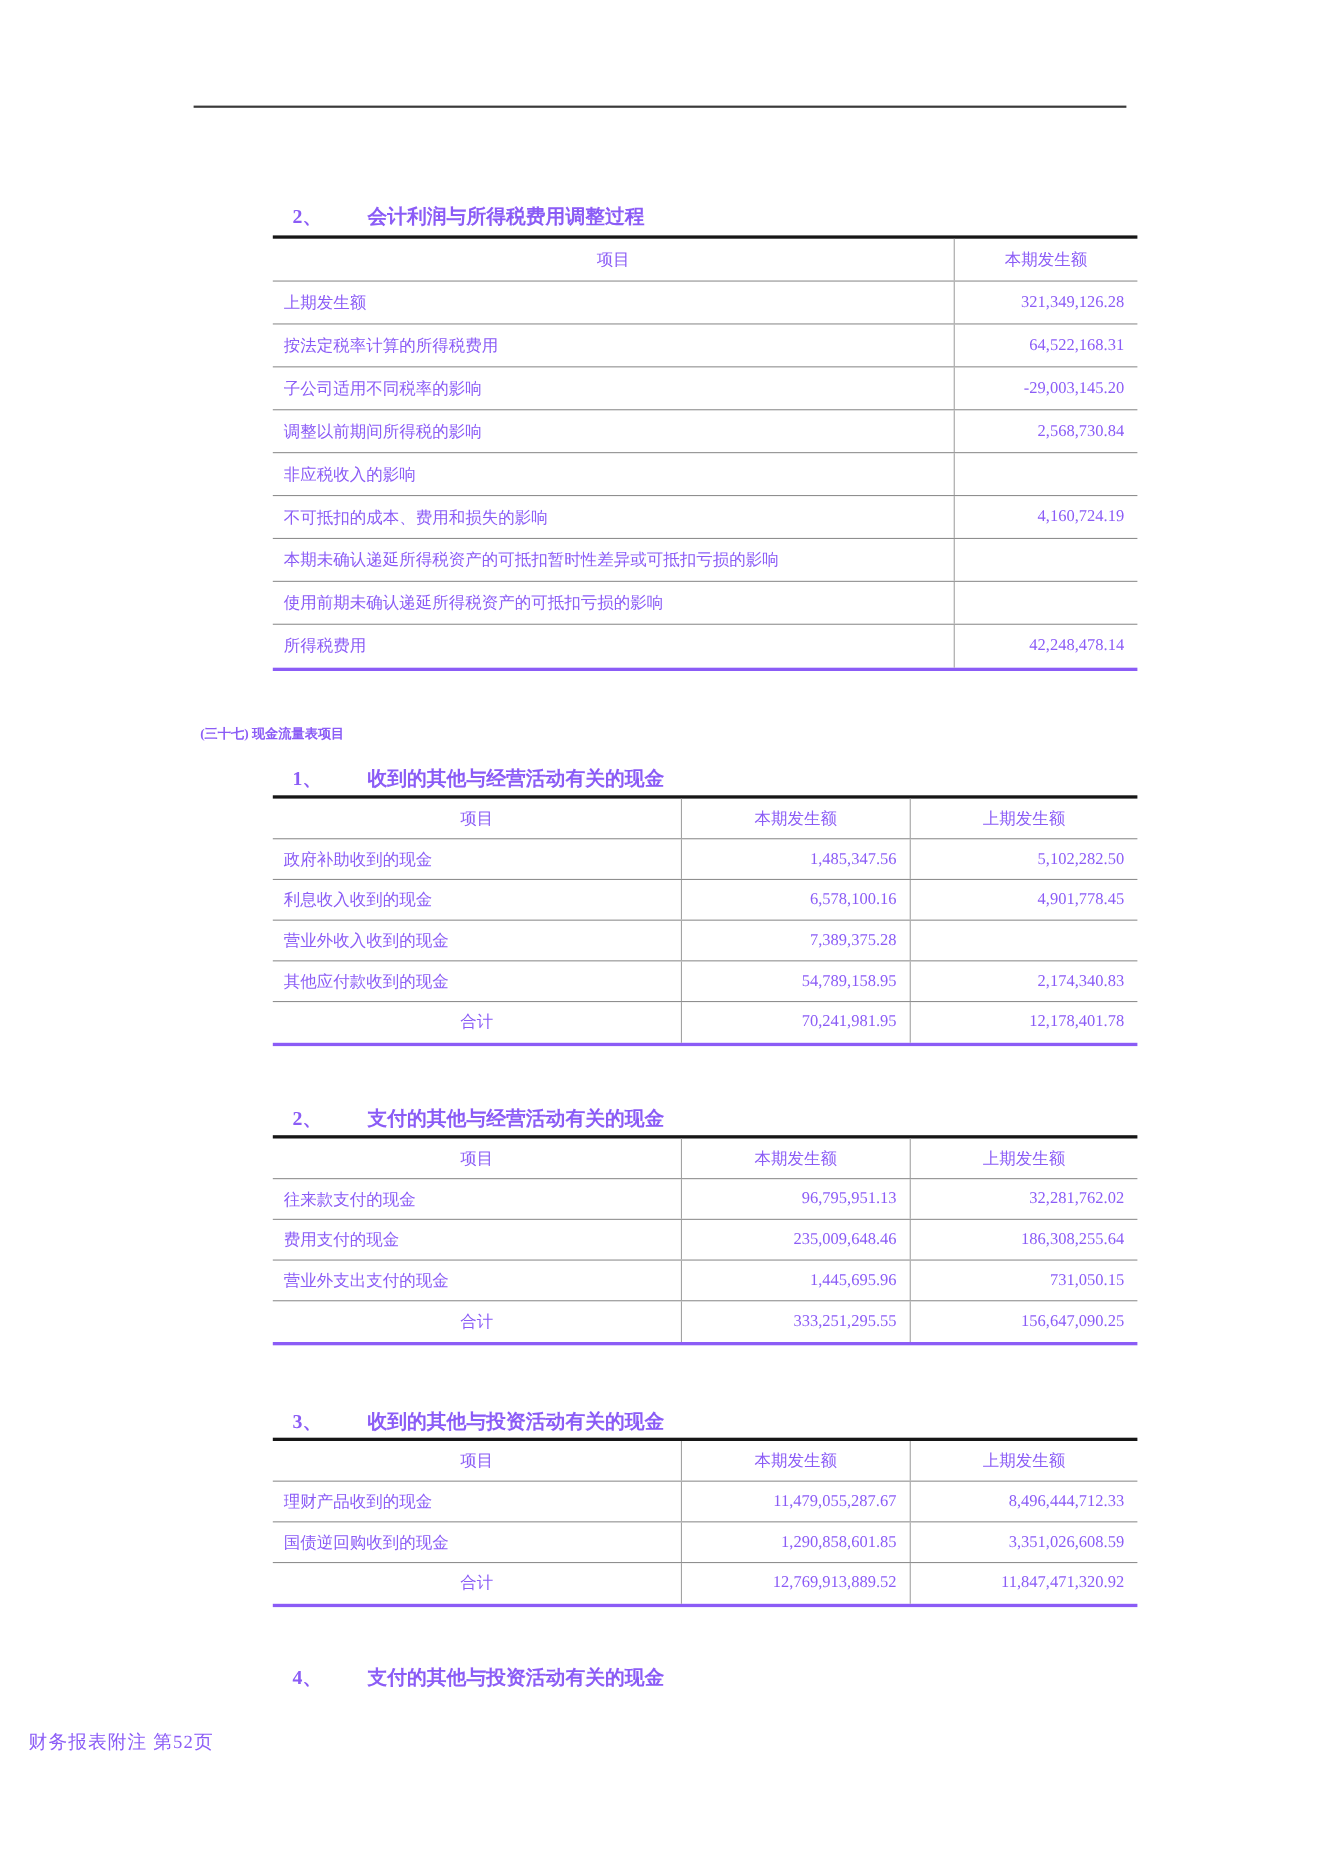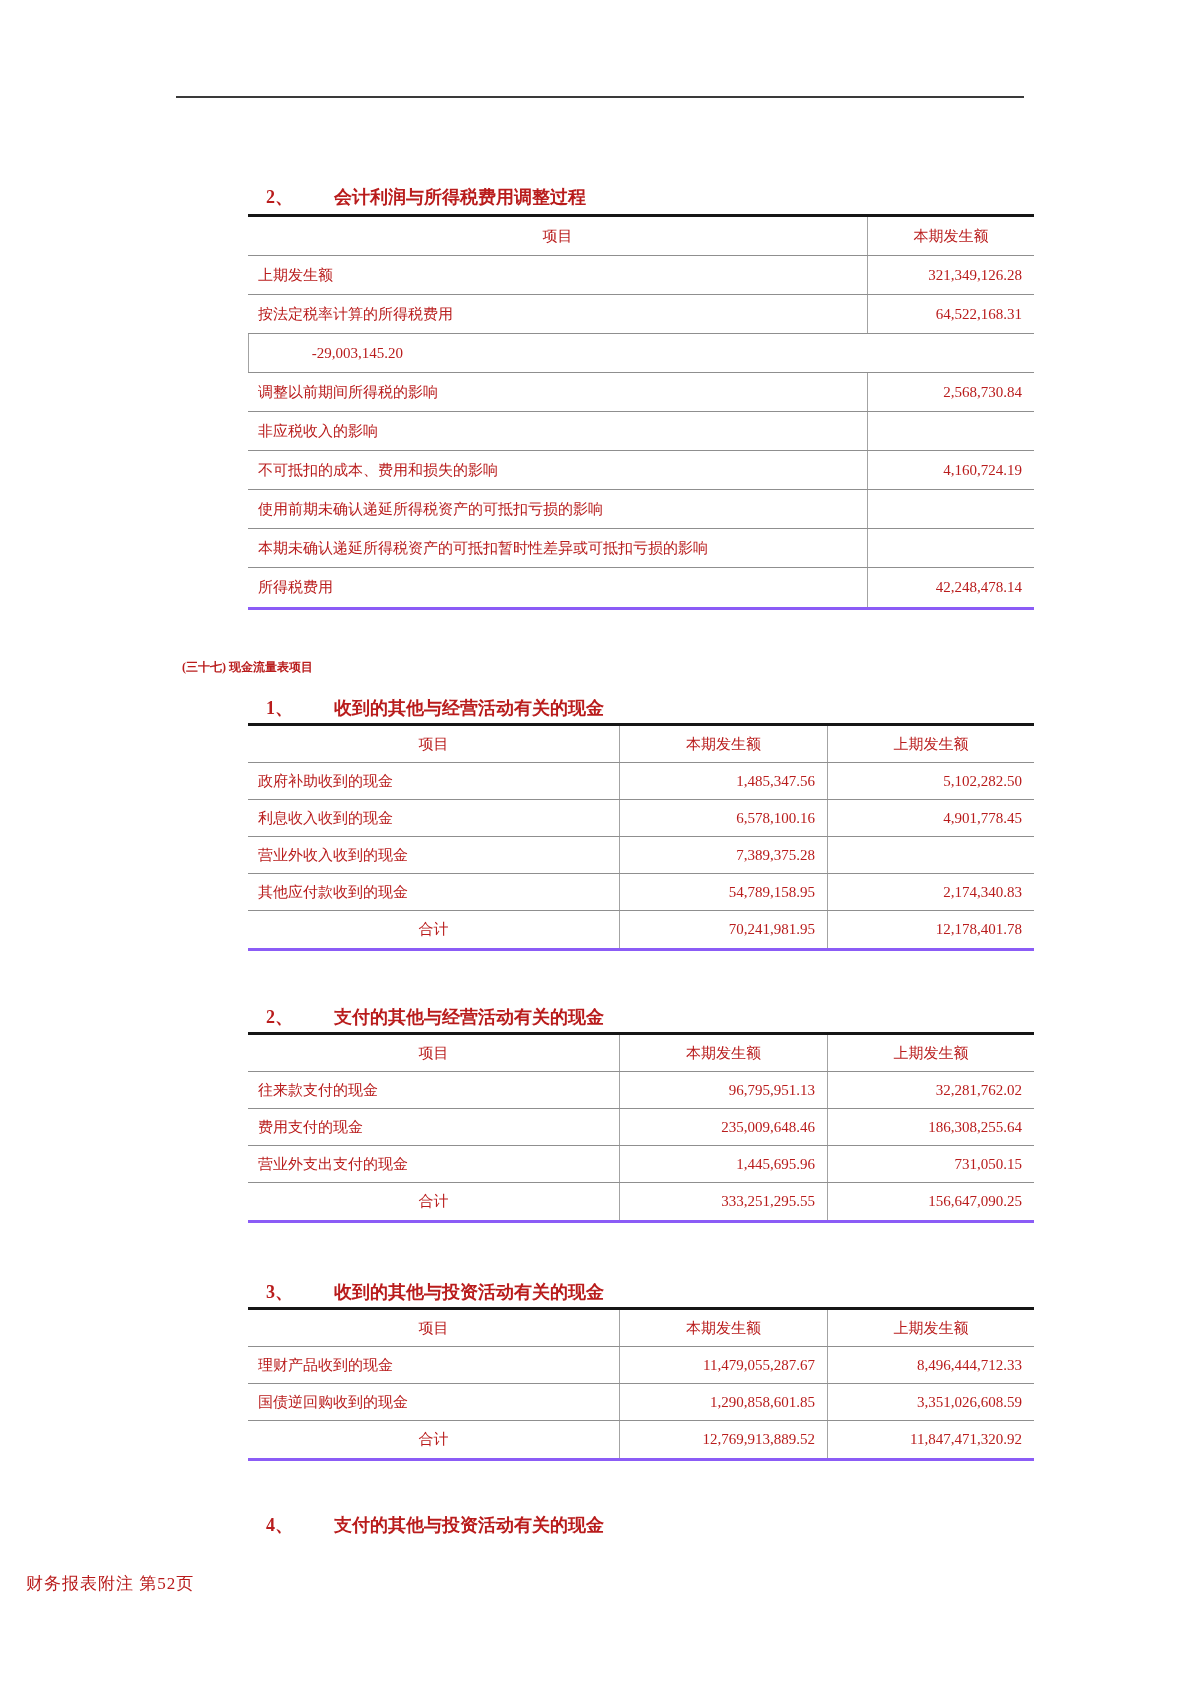--- a/index.html
+++ b/index.html
@@ -2,21 +2,21 @@
 <html><head>
 <meta charset="utf-8">
 <style>
   html, body { margin: 0; padding: 0; background: #ffffff; }
   .page {
     position: relative;
     width: 1200px;
     height: 1696px;
     background: #ffffff;
     font-family: "Liberation Serif", "DejaVu Serif", serif;
-    color: #b91c1c;
+    color: #8b5cf6;
     overflow: hidden;
   }
   .rule-top {
     position: absolute;
     left: 176px; top: 96px;
     width: 848px; height: 2px;
     background: #3a3a3a;
   }
   .heading {
     position: absolute;
@@ -86,40 +86,41 @@
     </div>
     <div class="trow">
       <div class="cell c1 item">上期发生额</div>
       <div class="cell c2 num">321,349,126.28</div>
     </div>
     <div class="trow">
       <div class="cell c1 item">按法定税率计算的所得税费用</div>
       <div class="cell c2 num">64,522,168.31</div>
     </div>
     <div class="trow">
+      <div class="cell c1 item">子公司适用不同税率的影响</div>
       <div class="cell c2 num">-29,003,145.20</div>
     </div>
     <div class="trow">
       <div class="cell c1 item">调整以前期间所得税的影响</div>
       <div class="cell c2 num">2,568,730.84</div>
     </div>
     <div class="trow">
       <div class="cell c1 item">非应税收入的影响</div>
       <div class="cell c2 num"></div>
     </div>
     <div class="trow">
       <div class="cell c1 item">不可抵扣的成本、费用和损失的影响</div>
       <div class="cell c2 num">4,160,724.19</div>
     </div>
     <div class="trow">
+      <div class="cell c1 item">本期未确认递延所得税资产的可抵扣暂时性差异或可抵扣亏损的影响</div>
+      <div class="cell c2 num"></div>
+    </div>
+    <div class="trow">
       <div class="cell c1 item">使用前期未确认递延所得税资产的可抵扣亏损的影响</div>
-      <div class="cell c2 num"></div>
-    </div>
-    <div class="trow">
-      <div class="cell c1 item">本期未确认递延所得税资产的可抵扣暂时性差异或可抵扣亏损的影响</div>
       <div class="cell c2 num"></div>
     </div>
     <div class="trow">
       <div class="cell c1 item">所得税费用</div>
       <div class="cell c2 num">42,248,478.14</div>
     </div>
   </div>
 
   <div class="sec-heading" style="top:656px;">(三十七) 现金流量表项目</div>
 

